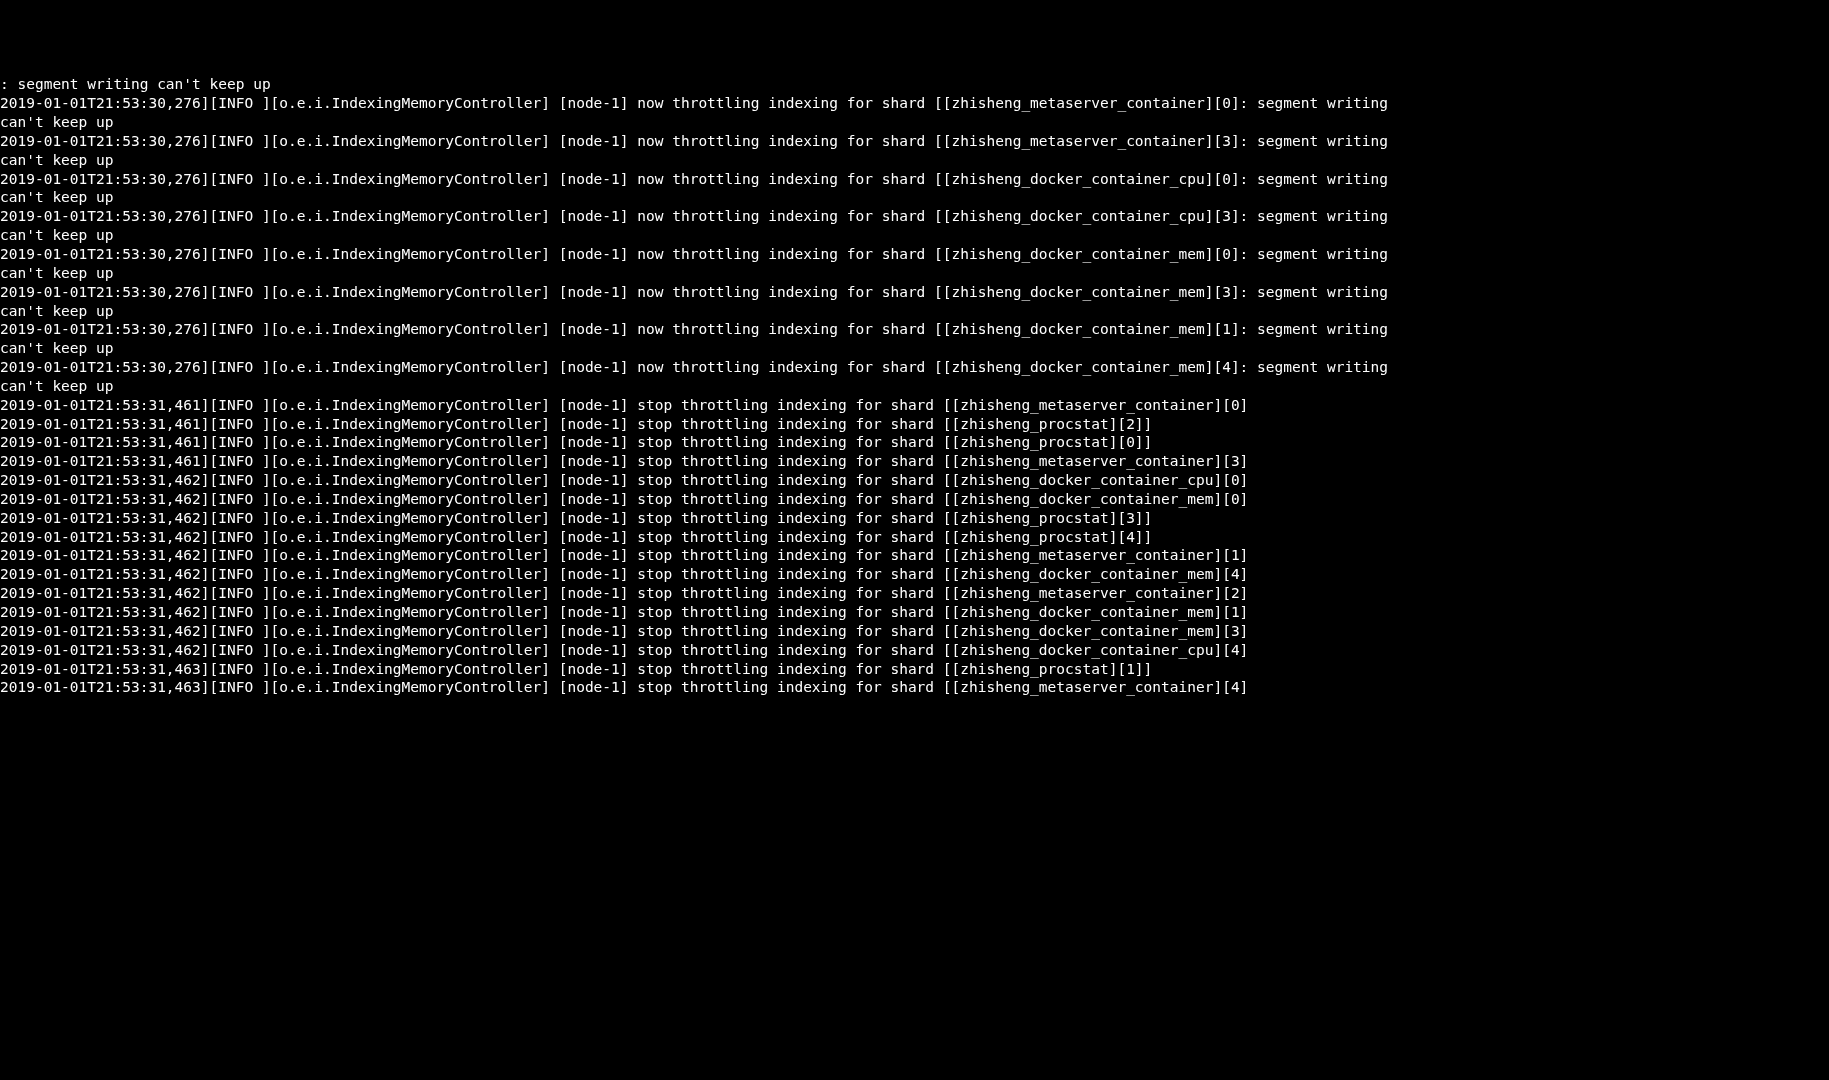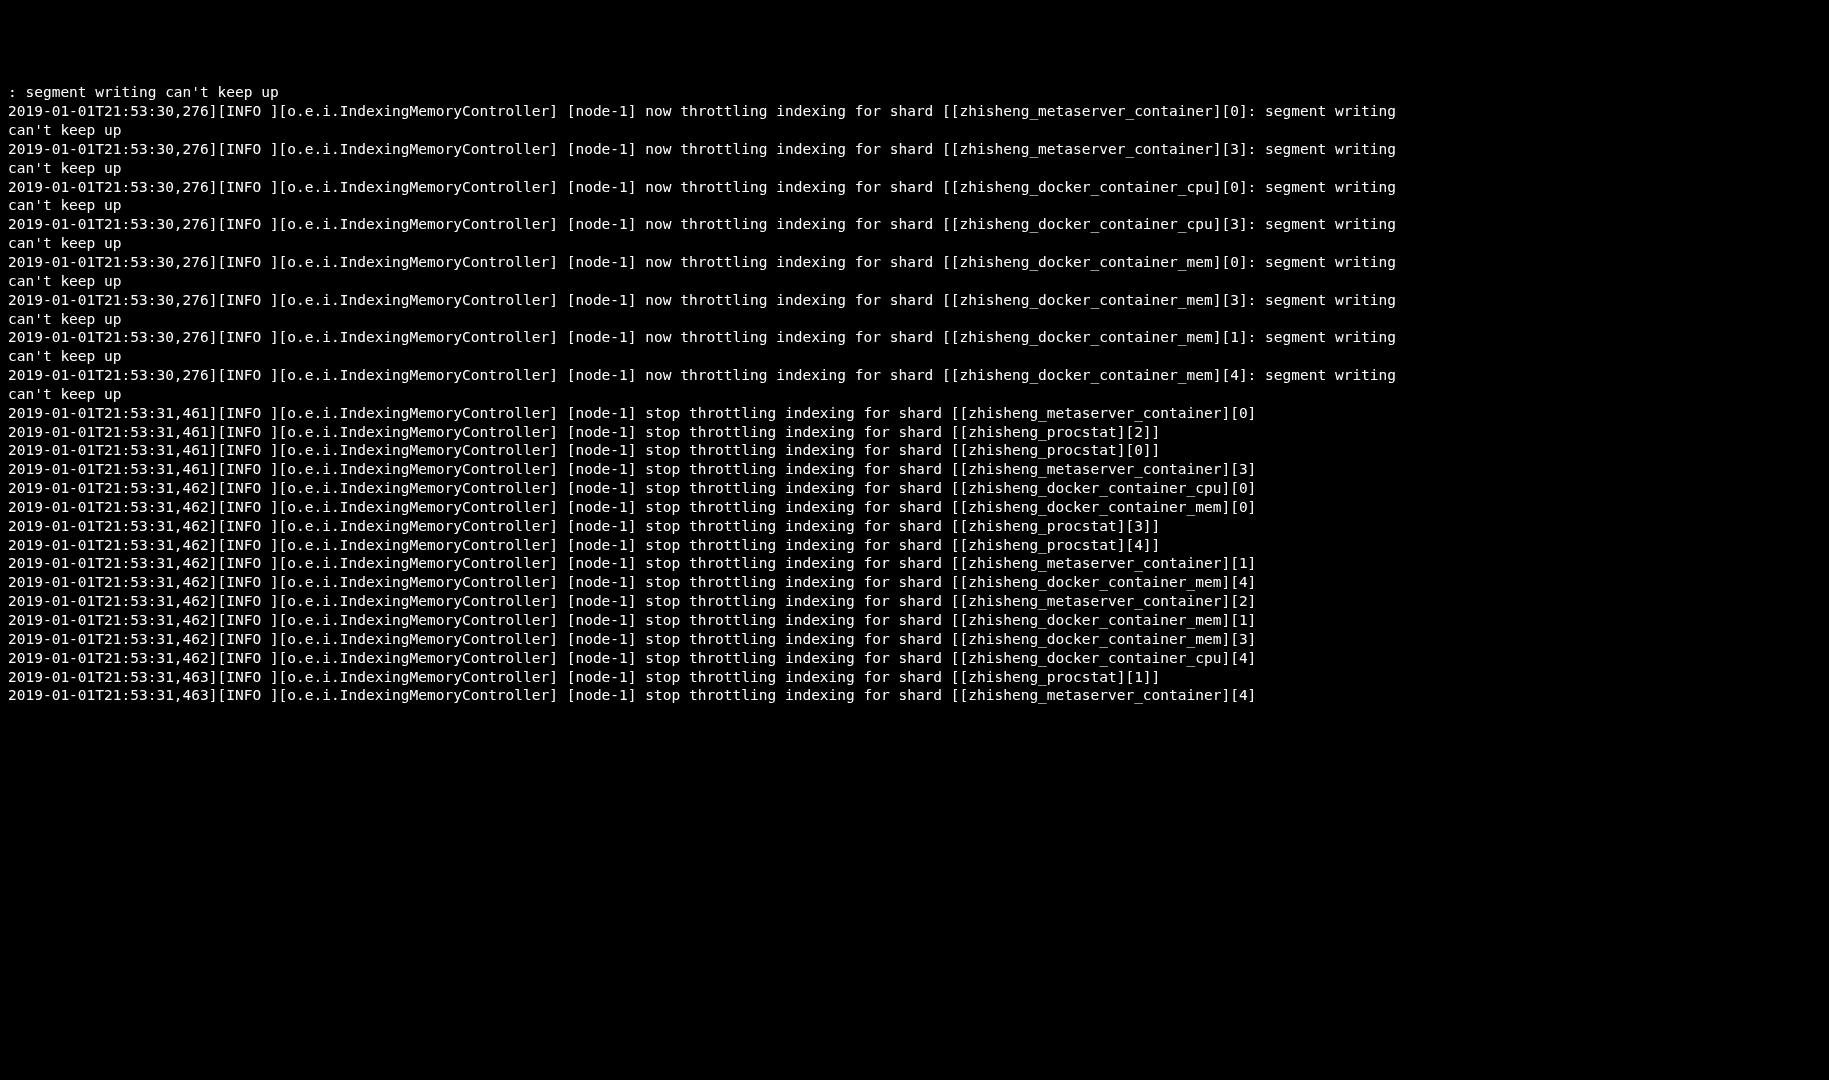--- a/index.html
+++ b/index.html
@@ -8,21 +8,21 @@
       background-color: #000;
       color: #fff;
       font-family: 'Courier New', Courier, monospace;
       font-size: 14.5px;
       line-height: 1.3;
       white-space: pre-wrap;
       word-wrap: break-word;
       width: 1420px;
     }
     pre {
-      margin: 8px;
+      margin: 0;
       white-space: pre-wrap;
       word-wrap: break-word;
     }
   </style>
 </head>
 <body>
 
 
 
 <pre id="terminal"><div>: segment writing can't keep up</div><div>2019-01-01T21:53:30,276][INFO ][o.e.i.IndexingMemoryController] [node-1] now throttling indexing for shard [[zhisheng_metaserver_container][0]: segment writing can't keep up</div><div>2019-01-01T21:53:30,276][INFO ][o.e.i.IndexingMemoryController] [node-1] now throttling indexing for shard [[zhisheng_metaserver_container][3]: segment writing can't keep up</div><div>2019-01-01T21:53:30,276][INFO ][o.e.i.IndexingMemoryController] [node-1] now throttling indexing for shard [[zhisheng_docker_container_cpu][0]: segment writing can't keep up</div><div>2019-01-01T21:53:30,276][INFO ][o.e.i.IndexingMemoryController] [node-1] now throttling indexing for shard [[zhisheng_docker_container_cpu][3]: segment writing can't keep up</div><div>2019-01-01T21:53:30,276][INFO ][o.e.i.IndexingMemoryController] [node-1] now throttling indexing for shard [[zhisheng_docker_container_mem][0]: segment writing can't keep up</div><div>2019-01-01T21:53:30,276][INFO ][o.e.i.IndexingMemoryController] [node-1] now throttling indexing for shard [[zhisheng_docker_container_mem][3]: segment writing can't keep up</div><div>2019-01-01T21:53:30,276][INFO ][o.e.i.IndexingMemoryController] [node-1] now throttling indexing for shard [[zhisheng_docker_container_mem][1]: segment writing can't keep up</div><div>2019-01-01T21:53:30,276][INFO ][o.e.i.IndexingMemoryController] [node-1] now throttling indexing for shard [[zhisheng_docker_container_mem][4]: segment writing can't keep up</div><div>2019-01-01T21:53:31,461][INFO ][o.e.i.IndexingMemoryController] [node-1] stop throttling indexing for shard [[zhisheng_metaserver_container][0]</div><div>2019-01-01T21:53:31,461][INFO ][o.e.i.IndexingMemoryController] [node-1] stop throttling indexing for shard [[zhisheng_procstat][2]]</div><div>2019-01-01T21:53:31,461][INFO ][o.e.i.IndexingMemoryController] [node-1] stop throttling indexing for shard [[zhisheng_procstat][0]]</div><div>2019-01-01T21:53:31,461][INFO ][o.e.i.IndexingMemoryController] [node-1] stop throttling indexing for shard [[zhisheng_metaserver_container][3]</div><div>2019-01-01T21:53:31,462][INFO ][o.e.i.IndexingMemoryController] [node-1] stop throttling indexing for shard [[zhisheng_docker_container_cpu][0]</div><div>2019-01-01T21:53:31,462][INFO ][o.e.i.IndexingMemoryController] [node-1] stop throttling indexing for shard [[zhisheng_docker_container_mem][0]</div><div>2019-01-01T21:53:31,462][INFO ][o.e.i.IndexingMemoryController] [node-1] stop throttling indexing for shard [[zhisheng_procstat][3]]</div><div>2019-01-01T21:53:31,462][INFO ][o.e.i.IndexingMemoryController] [node-1] stop throttling indexing for shard [[zhisheng_procstat][4]]</div><div>2019-01-01T21:53:31,462][INFO ][o.e.i.IndexingMemoryController] [node-1] stop throttling indexing for shard [[zhisheng_metaserver_container][1]</div><div>2019-01-01T21:53:31,462][INFO ][o.e.i.IndexingMemoryController] [node-1] stop throttling indexing for shard [[zhisheng_docker_container_mem][4]</div><div>2019-01-01T21:53:31,462][INFO ][o.e.i.IndexingMemoryController] [node-1] stop throttling indexing for shard [[zhisheng_metaserver_container][2]</div><div>2019-01-01T21:53:31,462][INFO ][o.e.i.IndexingMemoryController] [node-1] stop throttling indexing for shard [[zhisheng_docker_container_mem][1]</div><div>2019-01-01T21:53:31,462][INFO ][o.e.i.IndexingMemoryController] [node-1] stop throttling indexing for shard [[zhisheng_docker_container_mem][3]</div><div>2019-01-01T21:53:31,462][INFO ][o.e.i.IndexingMemoryController] [node-1] stop throttling indexing for shard [[zhisheng_docker_container_cpu][4]</div><div>2019-01-01T21:53:31,463][INFO ][o.e.i.IndexingMemoryController] [node-1] stop throttling indexing for shard [[zhisheng_procstat][1]]</div><div>2019-01-01T21:53:31,463][INFO ][o.e.i.IndexingMemoryController] [node-1] stop throttling indexing for shard [[zhisheng_metaserver_container][4]</div></pre>

